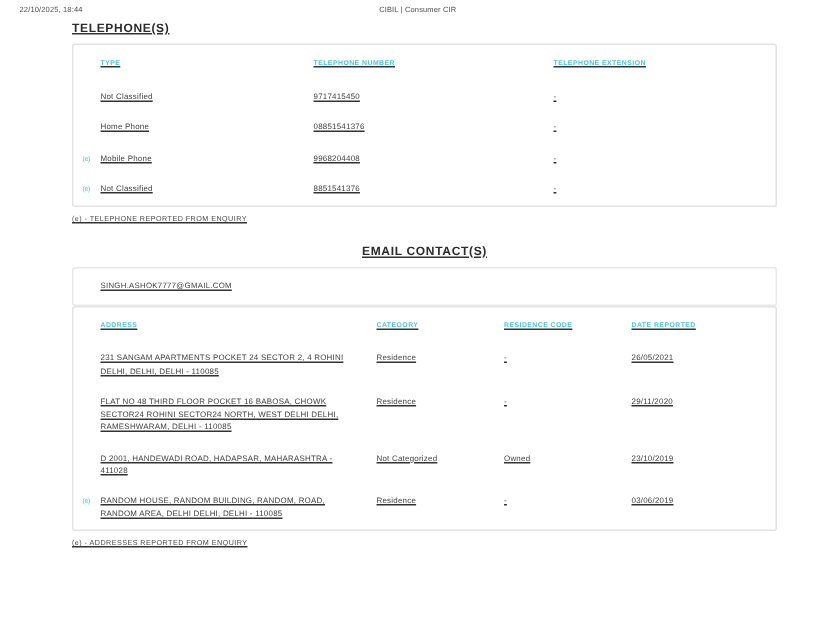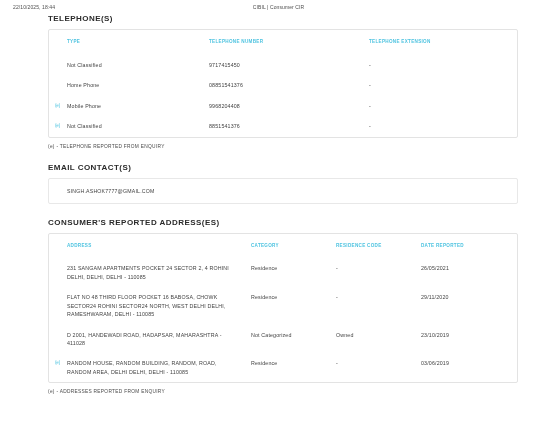--- a/index.html
+++ b/index.html
@@ -26,30 +26,31 @@
     letter-spacing: 0.1px;
   }
   .page-header .ts { position: absolute; left: 13px; }
   .page-header .doc-title { position: absolute; left: 50%; transform: translateX(-50%); }
 
   .content {
     position: absolute;
     top: 14px;
     left: 48px;
     width: 470px;
+    text-decoration: underline;
   }
 
   .section-title {
     font-size: 8px;
     font-weight: bold;
     color: #2b2b2b;
     letter-spacing: 0.45px;
     margin: 0 0 6px 0;
   }
-  .section-title.sp-top { margin-top: 14px; }
+  .section-title.sp-top { margin-top: 14px; text-align: center; }
 
   .card {
     border: 1px solid #e3e3e3;
     border-radius: 2px;
     background: #fff;
     box-sizing: border-box;
     padding: 0;
   }
 
   table.tbl {
@@ -178,21 +179,20 @@
       </tbody>
     </table>
   </div>
   <p class="note">(e) - TELEPHONE REPORTED FROM ENQUIRY</p>
 
   <h2 class="section-title sp-top">EMAIL CONTACT(S)</h2>
   <div class="email-card">
     <span>SINGH.ASHOK7777@GMAIL.COM</span>
   </div>
 
-  <h2 class="section-title sp-top">CONSUMER'S REPORTED ADDRESS(ES)</h2>
   <div class="card">
     <table class="tbl addr-table">
       <colgroup>
           <col class="a1">
           <col class="a2">
           <col class="a3">
           <col class="a4">
         </colgroup>
       <thead>
         <tr class="hdr-row">

